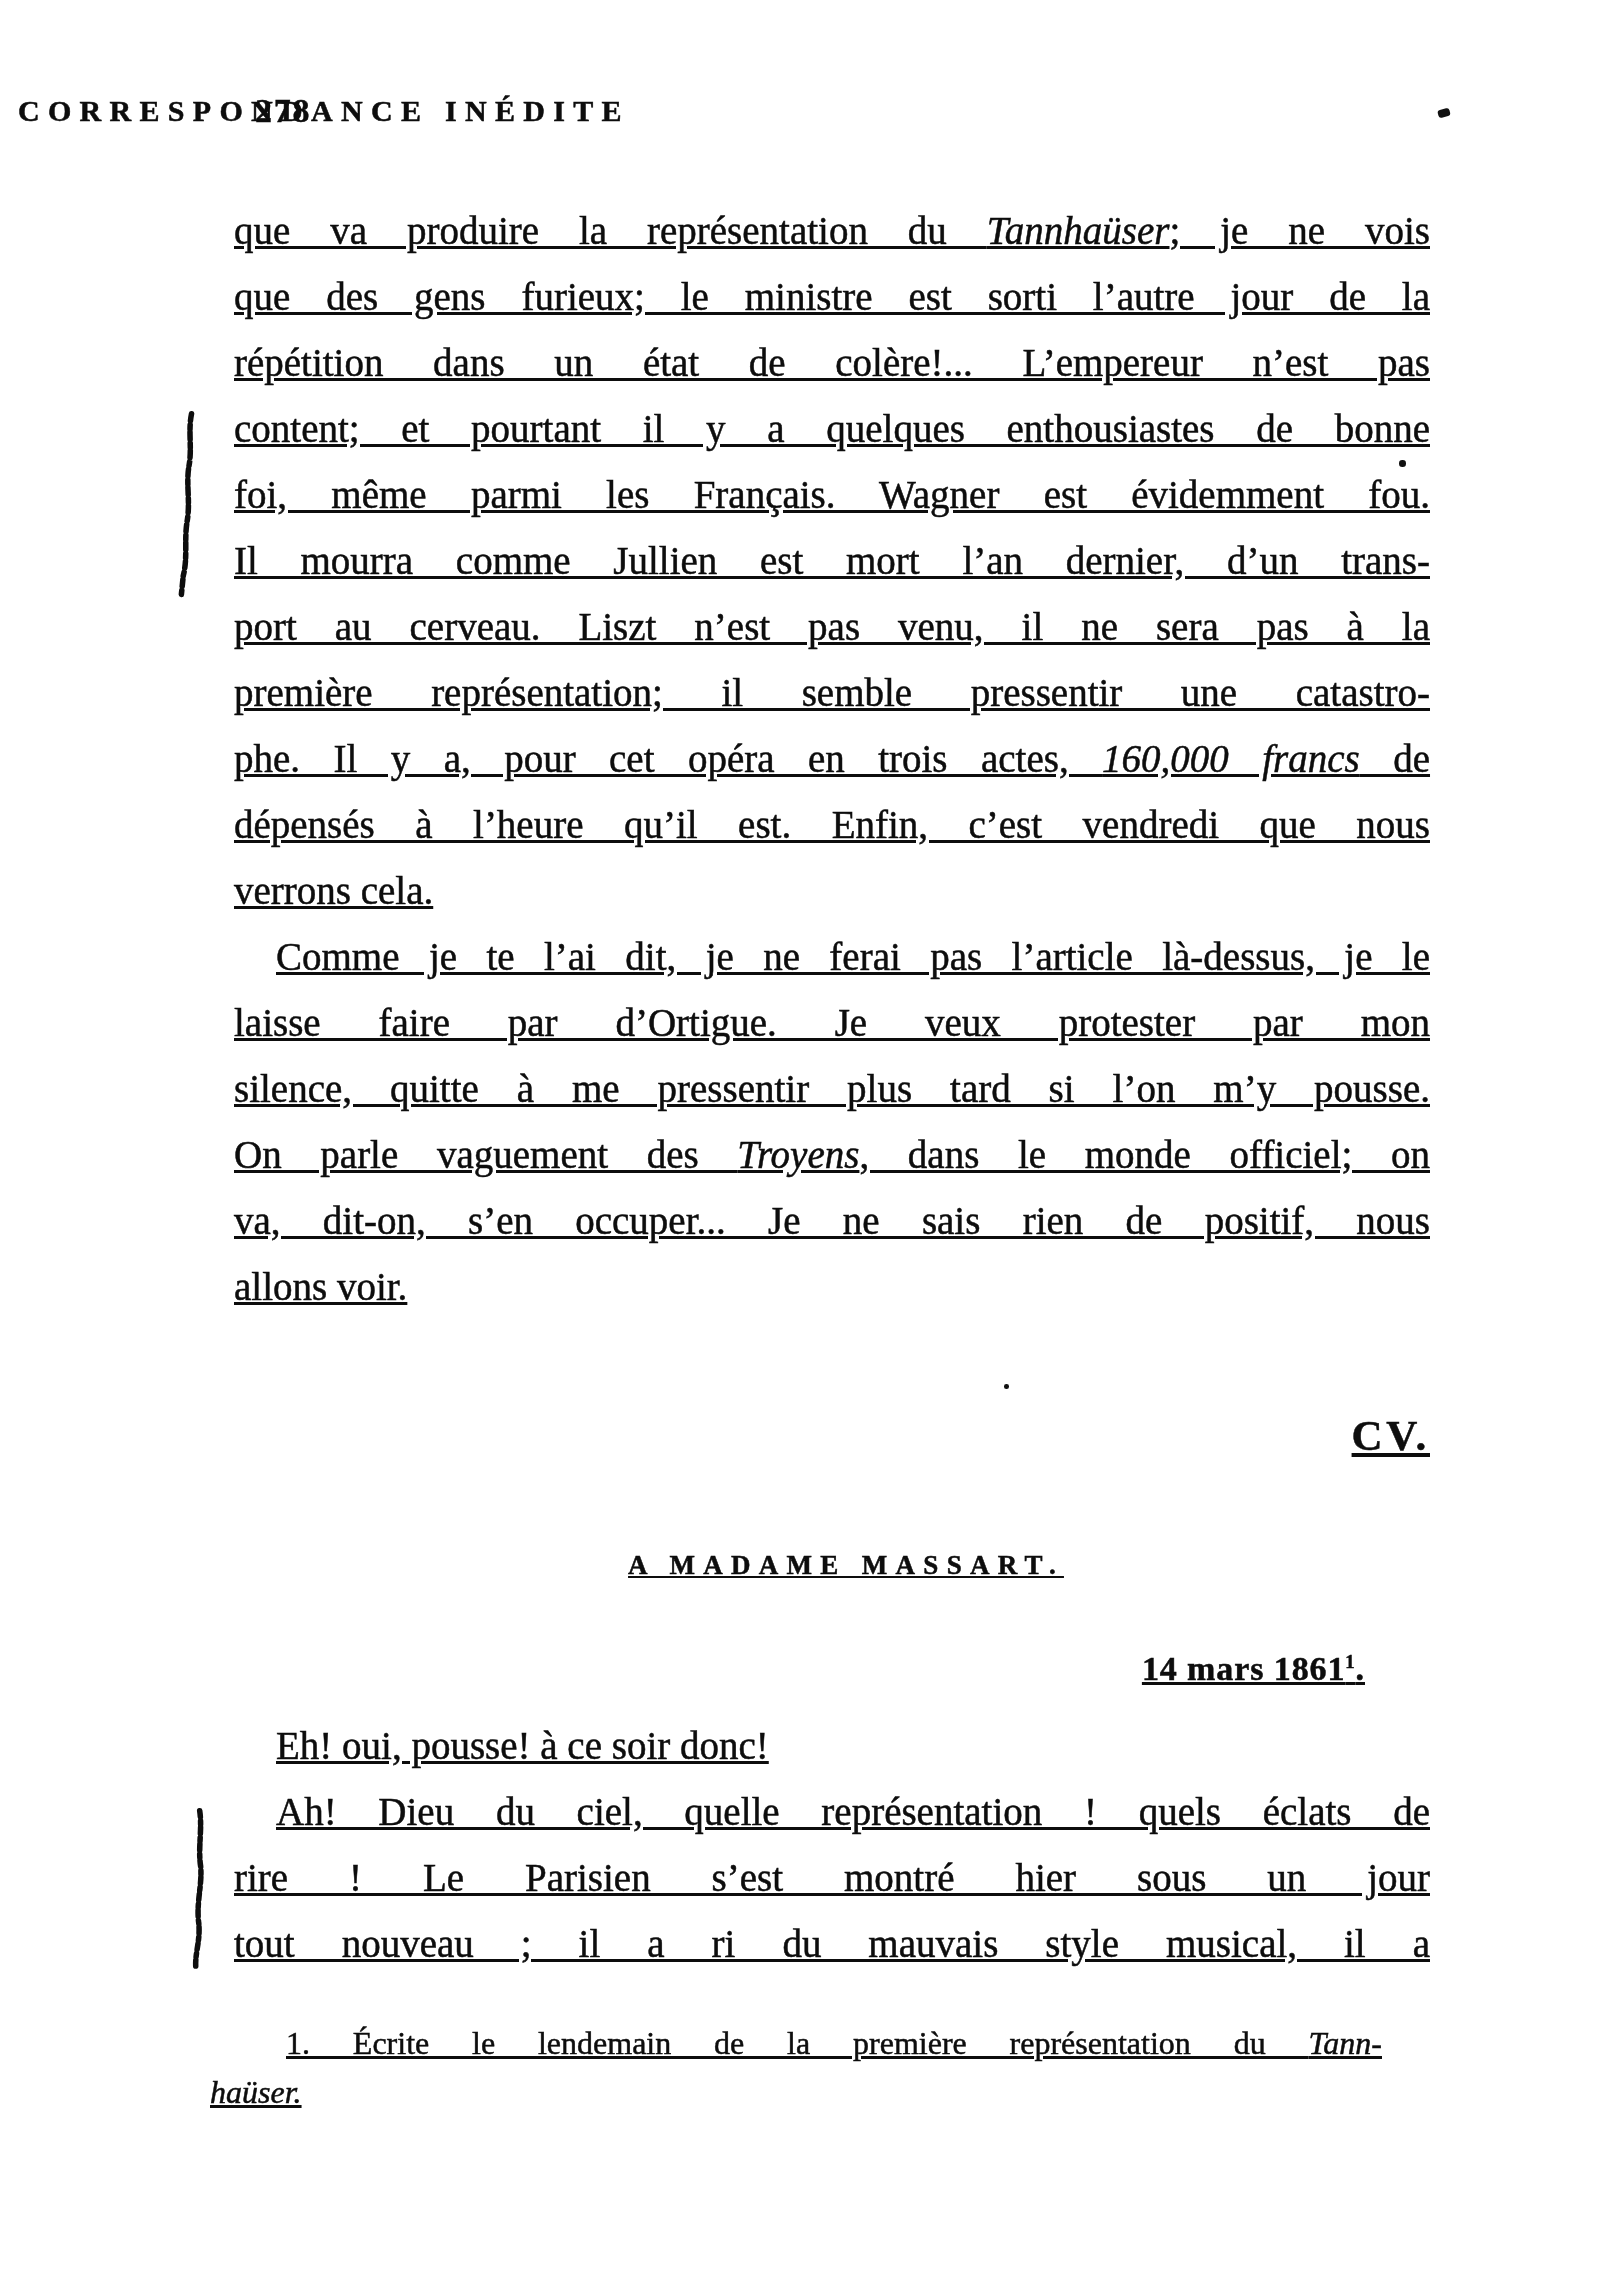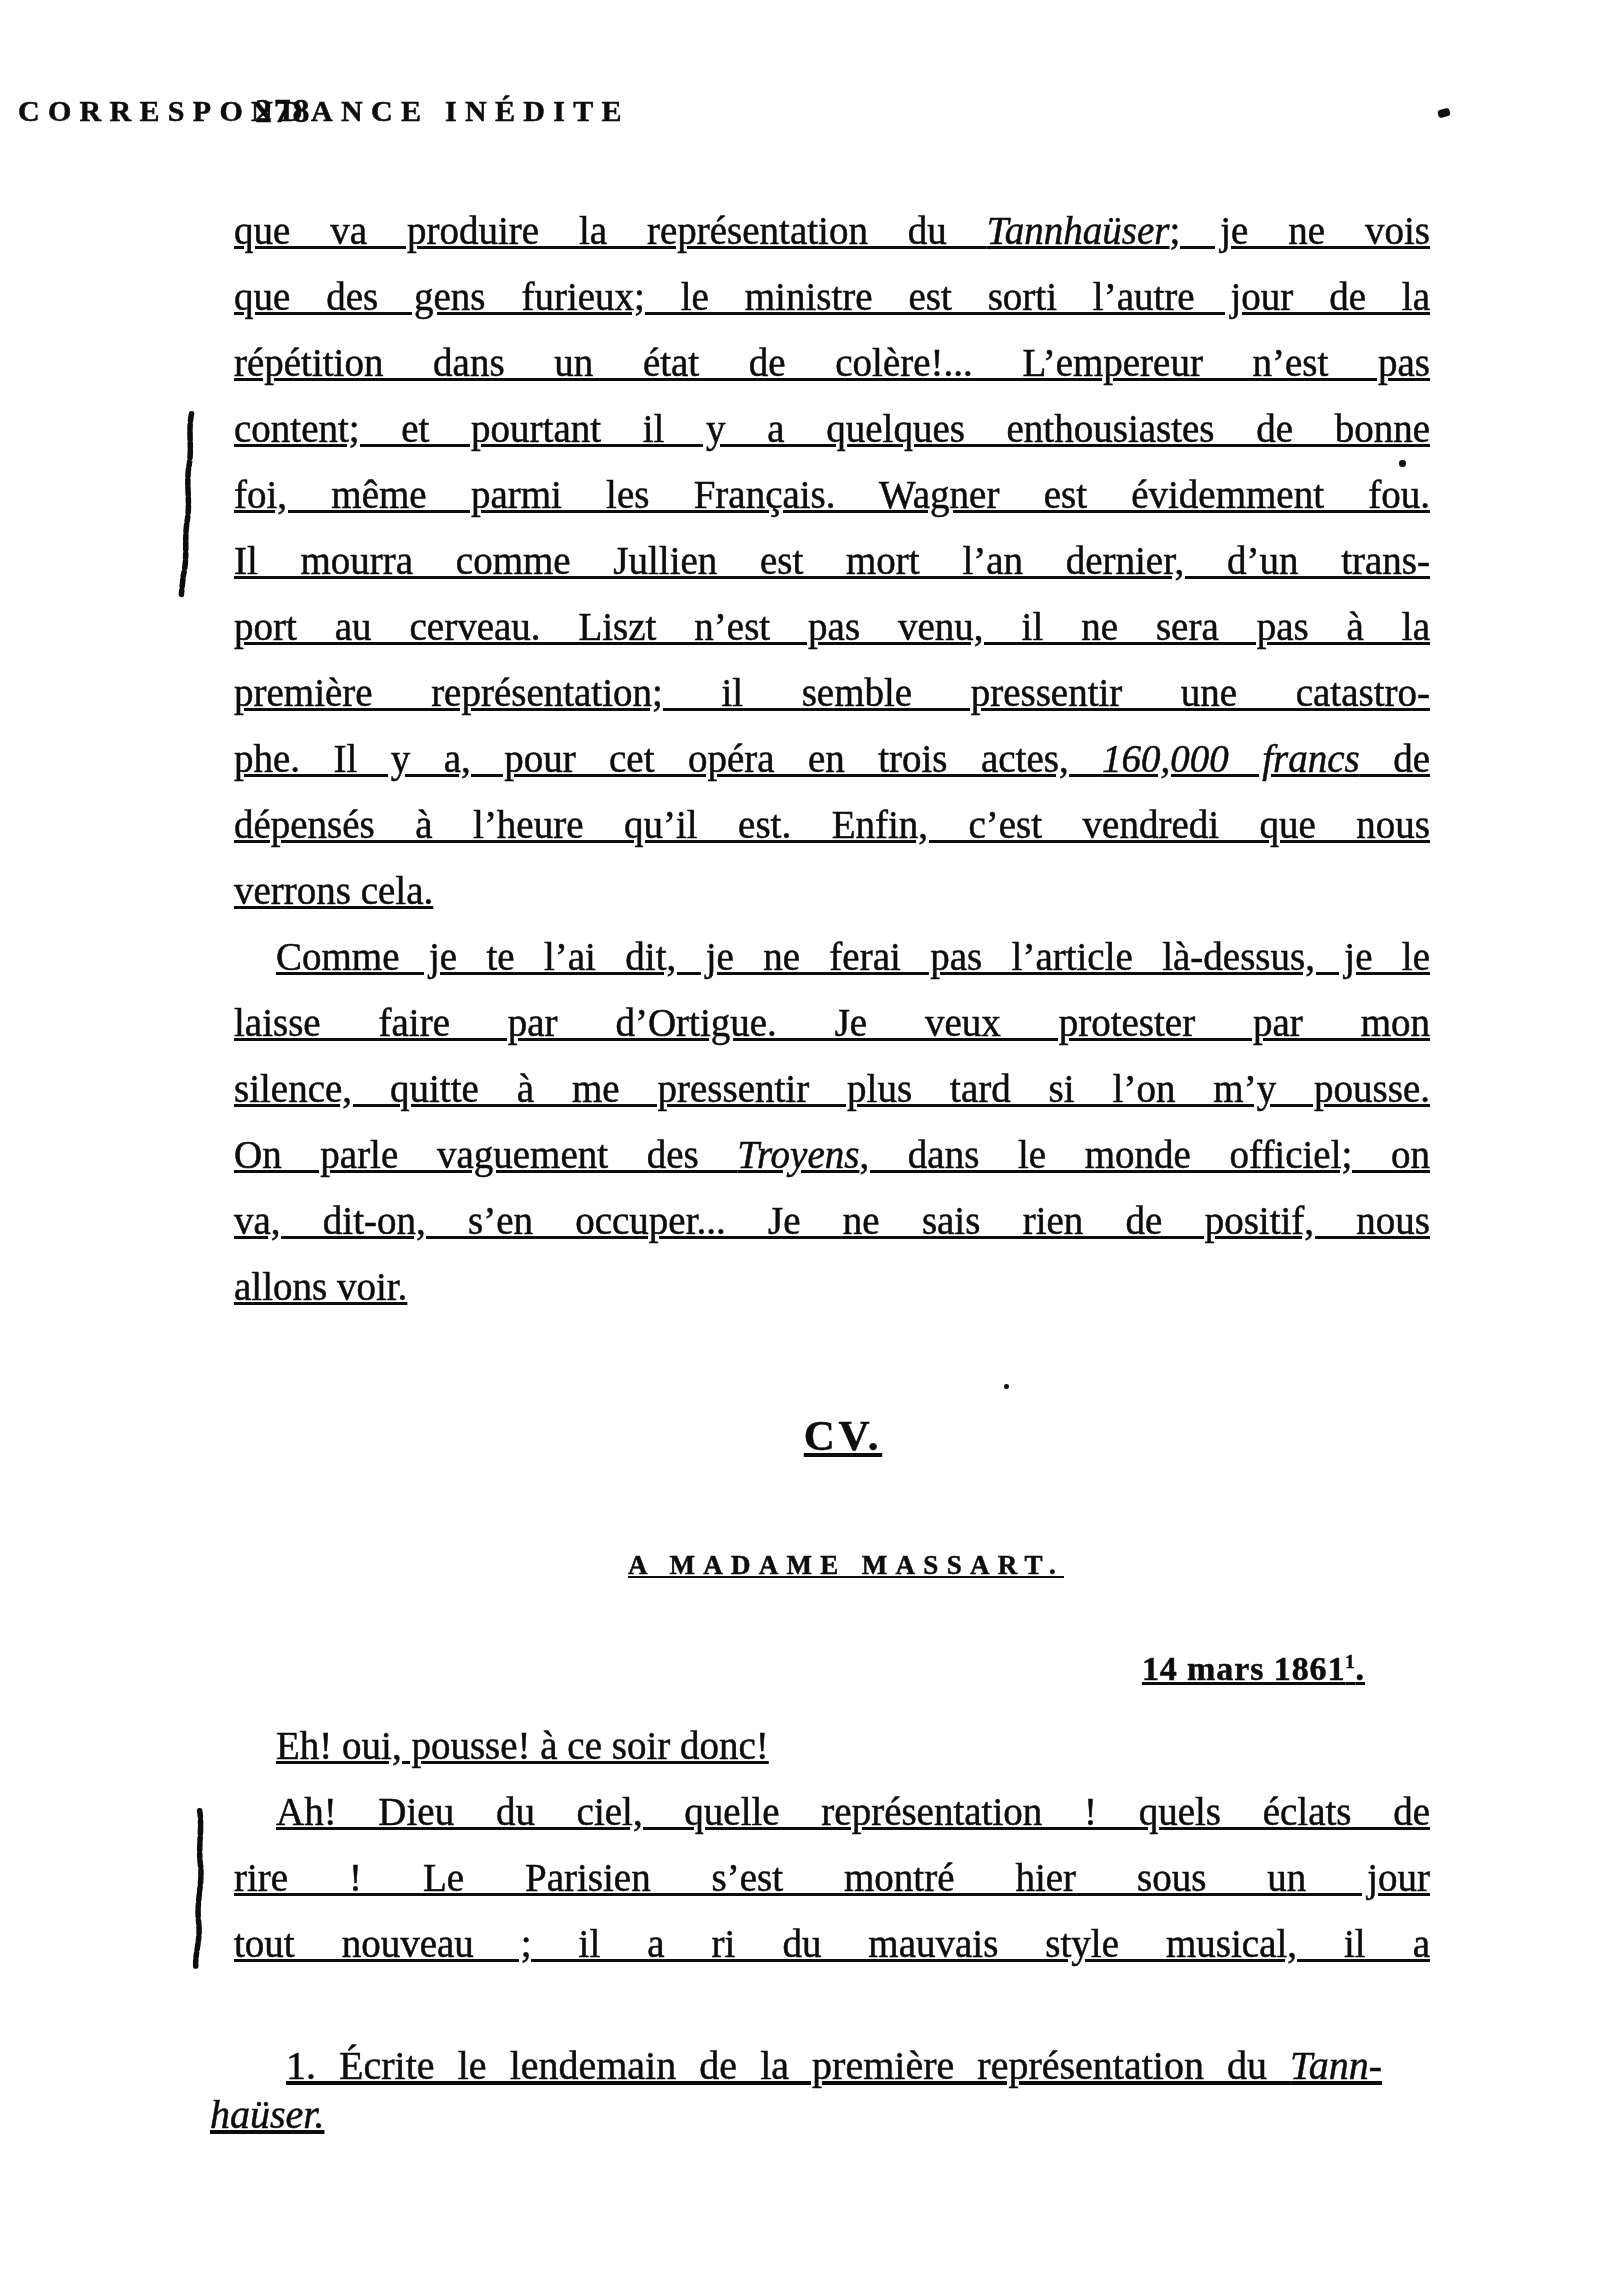--- a/index.html
+++ b/index.html
@@ -32,43 +32,43 @@
     position: absolute; left: 234px; top: 198px; width: 1196px;
     font-size: 39px; line-height: 66px; text-decoration: underline;
     -webkit-text-stroke: 0.5px;
   }
   .line { text-align: justify; text-align-last: justify; }
   .line.no-just { text-align: left; text-align-last: auto; }
   .line.indent { text-indent: 42px; }
 
   .section-heading {
     margin-top: 89px;
-    text-align: center; padding-left: 22px;
+    text-align: right; padding-left: 22px;
     font-size: 43px; font-weight: bold; letter-spacing: 3.7px;
     line-height: 54px;
   }
   .addressee {
     margin-top: 84px;
     text-align: center; padding-left: 28px;
     font-size: 27px; font-weight: bold; letter-spacing: 8.3px;
     line-height: 37px;
   }
   .date-line {
     margin-top: 57px;
     text-align: right; padding-right: 65px;
     font-size: 34px; font-weight: bold; line-height: 41px;
     letter-spacing: 0.9px;
   }
   .date-line sup { font-size: 0.55em; vertical-align: super; }
 
   .letter-block { margin-top: 24px; }
 
   .footnote {
-    margin-top: 64px;
-    font-size: 40px; line-height: 49px;
+    margin-top: 42px;
+    font-size: 32px; line-height: 49px;
     margin-left: -24px; width: 1172px;
   }
   .footnote .line.indent { text-indent: 76px; }
 
   
   .margin-mark { position: absolute; }
   .mark-1 { left: 172px; top: 410px; }
   .mark-2 { left: 183px; top: 1807px; }
 
   

